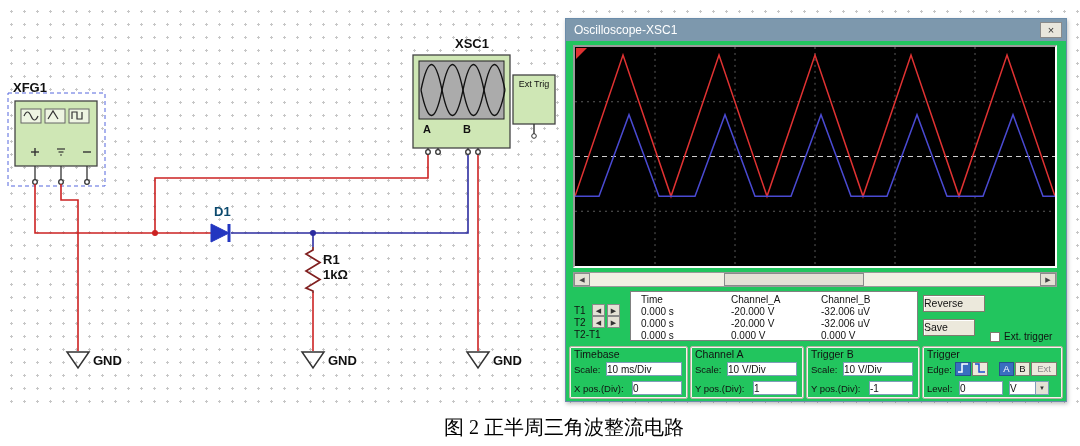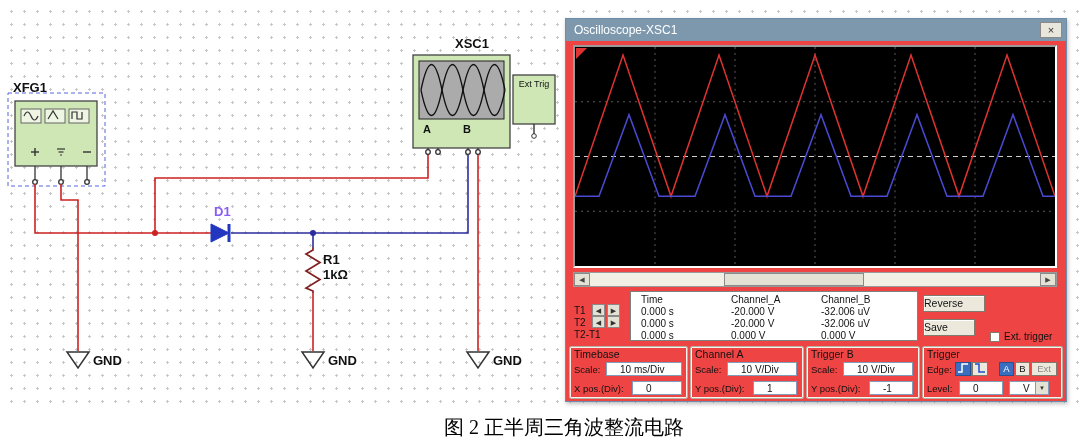--- a/index.html
+++ b/index.html
@@ -8,21 +8,21 @@
   .dotgrid{position:absolute;left:0;top:0;width:1080px;height:406px;
        background-image:radial-gradient(#c6c6c6 1px,transparent 1.3px);
        background-size:13px 13px;background-position:5px 5px;}
   .abs{position:absolute;}
   .clabel{position:absolute;font-weight:bold;font-size:13px;color:#111;white-space:nowrap;}
   .caption{position:absolute;left:0;top:414px;width:1080px;text-align:center;
        font-family:"Liberation Serif",serif;font-size:20px;color:#000;padding-left:24px;}
 
   
   .osc-window{position:absolute;left:565px;top:18px;width:500px;height:382px;
-       background:#ef4444;border:1px solid #6b8caa;box-shadow:1px 2px 4px rgba(0,0,0,.25);}
+       background:#22c55e;border:1px solid #6b8caa;box-shadow:1px 2px 4px rgba(0,0,0,.25);}
   .titlebar{position:absolute;left:0;top:0;width:100%;height:22px;background:#7d98ad;
        color:#fff;font-size:12px;line-height:22px;box-sizing:border-box;padding-left:8px;}
   .close-btn{position:absolute;right:4px;top:3px;width:22px;height:16px;background:#e9e6dc;
        border:1px solid #8a8a8a;color:#333;font-size:11px;line-height:14px;text-align:center;box-sizing:border-box;cursor:default;}
   .display-frame{position:absolute;left:7px;top:26px;width:484px;height:223px;background:#000;
        border:2px solid;border-color:#9a9a9a #fdfdfd #fdfdfd #9a9a9a;box-sizing:border-box;}
   .scrollbar{position:absolute;left:7px;top:253px;width:484px;height:15px;background:#f2f0e4;
        border:1px solid #9a9a9a;box-sizing:border-box;}
   .sb-btn{position:absolute;top:0;width:16px;height:13px;background:#e4e1d5;border:1px solid #8a8a8a;
        font-size:7px;line-height:12px;text-align:center;color:#444;box-sizing:border-box;}
@@ -37,21 +37,21 @@
   .ro-c1{position:absolute;left:10px;} .ro-c2{position:absolute;left:100px;} .ro-c3{position:absolute;left:190px;}
   .btn{position:absolute;background:#ece9dc;border:1px solid #7f7b6f;box-shadow:inset 1px 1px 0 #fff;
        font-size:10.5px;text-align:left;color:#111;box-sizing:border-box;}
   .checkbox{position:absolute;width:10px;height:10px;background:#fff;border:1px solid #7f7b6f;box-sizing:border-box;}
   .exttrig{position:absolute;font-size:10px;color:#111;}
   .section{position:absolute;top:327px;height:53px;border:1px solid #b5b1a3;box-shadow:inset 0 0 0 1px #f6f4ec;
        box-sizing:border-box;border-radius:2px;}
   .sec-title{position:absolute;left:4px;top:1px;font-size:10.5px;color:#111;white-space:nowrap;}
   .f-label{position:absolute;font-size:9.5px;color:#111;white-space:nowrap;}
   .field{position:absolute;height:14px;background:#fff;border:1px solid #7f9db9;font-size:10px;
-       line-height:13px;padding-left:13px;box-sizing:border-box;color:#111;white-space:nowrap;overflow:hidden;}
+       line-height:13px;padding-left:0;box-sizing:border-box;color:#111;white-space:nowrap;overflow:hidden;}
   .tgl{position:absolute;height:14px;border:1px solid #7f7b6f;background:#ece9dc;box-sizing:border-box;
        text-align:center;font-size:9.5px;line-height:12px;color:#111;}
   .tgl.sel{background:#3a6ec0;border-color:#27518f;color:#fff;}
   .tgl.dis{color:#8a8a8a;text-align:center;}
   .combo-arrow{position:absolute;right:0;top:0;width:12px;height:12px;background:#e4e1d5;
        border-left:1px solid #7f9db9;font-size:6px;line-height:12px;text-align:center;color:#333;}
 </style>
 </head>
 <body>
 
@@ -136,21 +136,21 @@
         <circle cx="478" cy="152" r="2.3" fill="#fff"></circle>
     </g>
   </g>
 </svg>
 
 <div class="clabel" style="left:13px;top:80px">XFG1</div>
 <div class="clabel" style="left:455px;top:36px">XSC1</div>
 <div class="clabel" style="left:514px;top:79px;width:40px;text-align:center;font-weight:normal;font-size:9px">Ext Trig</div>
 <div class="clabel" style="left:423px;top:123px;font-size:11px">A</div>
 <div class="clabel" style="left:463px;top:123px;font-size:11px">B</div>
-<div class="clabel" style="left:214px;top:204px;color:#8b5cf6">D1</div>
+<div class="clabel" style="left:214px;top:204px;color:#0c4a6e">D1</div>
 <div class="clabel" style="left:323px;top:252px">R1</div>
 <div class="clabel" style="left:323px;top:267px">1kΩ</div>
 <div class="clabel" style="left:93px;top:353px">GND</div>
 <div class="clabel" style="left:328px;top:353px">GND</div>
 <div class="clabel" style="left:493px;top:353px">GND</div>
 
 <div class="osc-window">
 
   <div class="titlebar">
     <span>Oscilloscope-XSC1</span>

